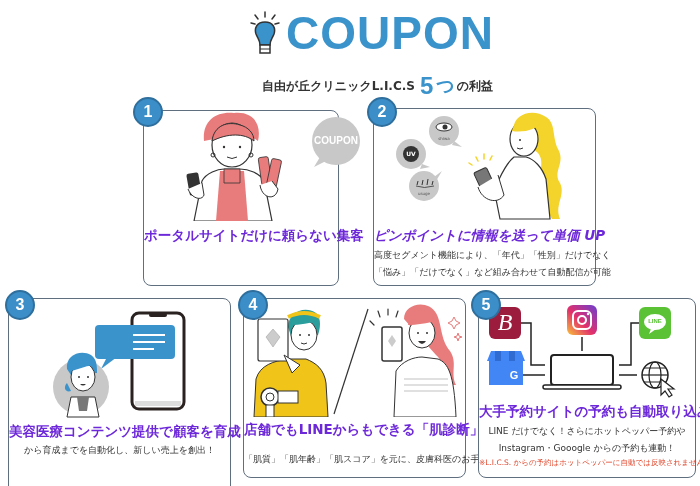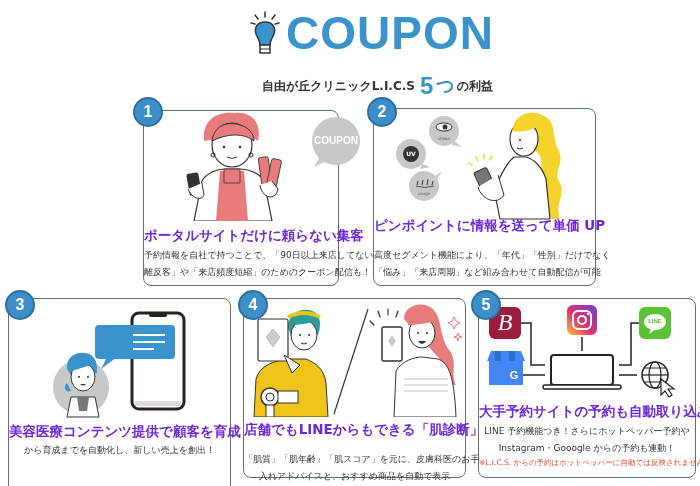--- a/index.html
+++ b/index.html
@@ -94,24 +94,20 @@
       <rect x="116" y="46" width="10" height="28" rx="2" fill="#e87c7c" stroke="#333" stroke-width="0.8" transform="rotate(-8 121 60)"></rect>
       <rect x="125" y="48" width="10" height="28" rx="2" fill="#e87c7c" stroke="#333" stroke-width="0.8" transform="rotate(12 130 62)"></rect>
       <path d="M116 74 C118 88 132 90 134 78 L128 70" fill="#fff" stroke="#333" stroke-width="1"></path>
 
       <circle cx="192" cy="30" r="24" fill="#c8c8c8"></circle>
       <path d="M176 46 L170 56 L182 50 Z" fill="#c8c8c8"></path>
     </svg>
     <div style="position:absolute; left:168px; top:24px; width:48px; text-align:center; color:#fff; font-weight:bold; font-size:10px; font-family:'Liberation Sans',sans-serif;">COUPON</div>
   </div>
   <div class="card-title" style="top:116px; font-size:13.5px;">ポータルサイトだけに頼らない集客</div>
-  <div class="card-desc" style="top:136px;">
-    <div>予約情報を自社で持つことで、「90日以上来店してない</div>
-    <div>離反客」や「来店頻度短縮」のためのクーポン配信も！</div>
-  </div>
 </div>
 <div class="badge" style="left:133px; top:97px;">1</div>
 
 <div class="card" style="left:373px; top:108px; width:223px; height:178px;">
   <div class="illus" style="height:115px;">
     <svg width="223" height="115" viewBox="0 0 223 115">
 
       <circle cx="70" cy="22" r="15" fill="#c8c8c8"></circle>
         <path d="M80 32 L88 38 L78 36 Z" fill="#c8c8c8"></path>
       <ellipse cx="70" cy="18" rx="8" ry="4" fill="#fff" stroke="#333" stroke-width="1"></ellipse>
@@ -138,24 +134,24 @@
         <line x1="104" y1="52" x2="102" y2="48"></line>
           <line x1="110" y1="50" x2="110" y2="45"></line>
           <line x1="116" y1="51" x2="118" y2="47"></line>
           <line x1="98" y1="56" x2="95" y2="54"></line>
       </g>
     </svg>
     <div style="position:absolute; left:60px; top:27px; width:20px; text-align:center; font-size:4px; color:#555;">shiwa</div>
     <div style="position:absolute; left:29px; top:41px; width:16px; text-align:center; font-size:6px; color:#fff; font-weight:bold;">UV</div>
     <div style="position:absolute; left:40px; top:82px; width:20px; text-align:center; font-size:4px; color:#555;">usuge</div>
   </div>
-  <div class="card-title" style="top:108px; font-size:13.5px;">ピンポイントに情報を送って単価 UP</div>
+  <div class="card-title" style="top:118px; font-size:13.5px;font-style:italic;">ピンポイントに情報を送って単価 UP</div>
   <div class="card-desc" style="top:138px;">
     <div>高度セグメント機能により、「年代」「性別」だけでなく</div>
-    <div>「悩み」「来店周期」など組み合わせて自動配信が可能</div>
+    <div>「悩み」「だけでなく」など組み合わせて自動配信が可能</div>
   </div>
 </div>
 <div class="badge" style="left:367px; top:97px;">2</div>
 
 <div class="card" style="left:8px; top:298px; width:223px; height:208px;">
   <div class="illus" style="height:120px;">
     <svg width="223" height="120" viewBox="0 0 223 120">
 
       <rect x="123" y="14" width="52" height="96" rx="7" fill="#fff" stroke="#2a2220" stroke-width="3"></rect>
       <rect x="140" y="14" width="18" height="4" rx="2" fill="#2a2220"></rect>
@@ -235,21 +231,20 @@
           <line x1="152" y1="18" x2="154" y2="12"></line>
       </g>
 
       <path d="M210 18 L212 22 L216 24 L212 26 L210 30 L208 26 L204 24 L208 22 Z" fill="none" stroke="#e87c7c" stroke-width="1"></path>
       <path d="M214 34 L215 37 L218 38 L215 39 L214 42 L213 39 L210 38 L213 37 Z" fill="none" stroke="#e87c7c" stroke-width="1"></path>
     </svg>
   </div>
   <div class="card-title" style="top:122px; font-size:13.5px;">店舗でもLINEからもできる「肌診断」</div>
   <div class="card-desc" style="top:152px;">
     <div>「肌質」「肌年齢」「肌スコア」を元に、皮膚科医のお手</div>
-    <div>入れアドバイスと、おすすめ商品を自動で表示</div>
   </div>
 </div>
 <div class="badge" style="left:238px; top:290px;">4</div>
 
 <div class="card" style="left:478px; top:298px; width:218px; height:180px;">
   <div class="illus" style="height:100px;">
     <svg width="218" height="100" viewBox="0 0 218 100">
 
       <g stroke="#222" stroke-width="1.5" fill="none">
         <path d="M40 24 L52 24 L52 66 L66 66"></path>
@@ -293,18 +288,18 @@
       <line x1="165" y1="69" x2="187" y2="69" stroke="#222" stroke-width="1"></line>
       <line x1="165" y1="83" x2="187" y2="83" stroke="#222" stroke-width="1"></line>
       <path d="M182 80 L182 96 L186 92 L190 98 L193 96 L189 90 L195 90 Z" fill="#fff" stroke="#222" stroke-width="1.2"></path>
     </svg>
     <div style="position:absolute; left:10px; top:10px; width:32px; text-align:center; color:#fff; font-family:'Liberation Serif',serif; font-size:24px; font-style:italic;">B</div>
     <div style="position:absolute; left:165px; top:19px; width:22px; text-align:center; color:#5bc236; font-size:6px; font-weight:bold; font-family:'Liberation Sans',sans-serif;">LINE</div>
     <div style="position:absolute; left:28px; top:70px; width:14px; text-align:center; color:#fff; font-size:11px; font-weight:bold; font-family:'Liberation Sans',sans-serif;">G</div>
   </div>
   <div class="card-title" style="top:104px; font-size:13.5px;">大手予約サイトの予約も自動取り込み</div>
   <div class="card-desc" style="top:124px;">
-    <div>LINE 予約機能つき！さらにホットペッパー予約や</div>
+    <div>LINE だけでなく！さらにホットペッパー予約や</div>
     <div>Instagram・Gooogle からの予約も連動！</div>
     <div class="note">※L.I.C.S. からの予約はホットペッパーに自動では反映されません</div>
   </div>
 </div>
 <div class="badge" style="left:471px; top:290px;">5</div>
 
 </body></html>

